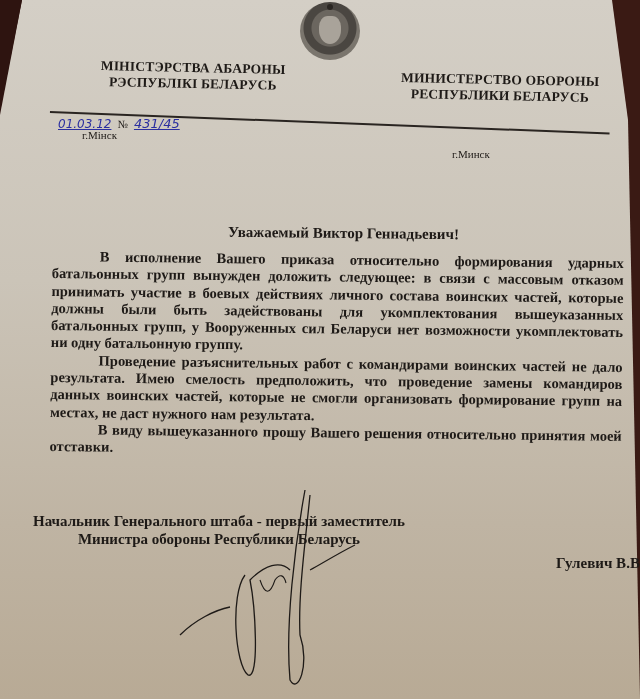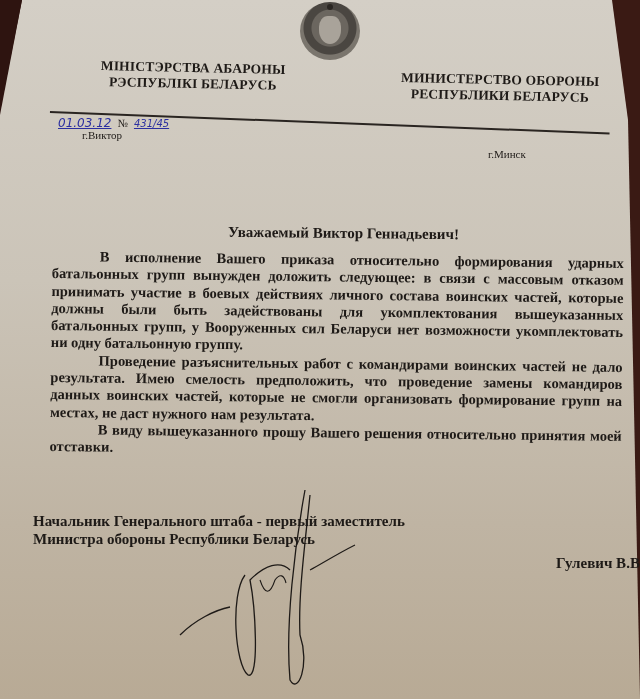--- a/index.html
+++ b/index.html
@@ -36,35 +36,35 @@
   }
   .rule {
     position:absolute; left:50px; top:111px; width:560px; height:2px; background:#2a2521;
     transform-origin:0 0; transform: rotate(2.2deg);
   }
   .ref {
     position:absolute; left:58px; top:116px; font-size:12px; font-style:italic;
   }
   .ref .date { text-decoration: underline; font-family:"DejaVu Sans", sans-serif; font-size:12px; color:#2b2fa0; }
   .ref .no { font-style:normal; margin:0 3px; font-size:11px; }
-  .ref .num { text-decoration: underline; font-family:"DejaVu Sans", sans-serif; font-size:10px; color:#2b2fa0; }
+  .ref .num { text-decoration: underline; font-family:"DejaVu Sans", sans-serif; font-size:13px; color:#2b2fa0; }
   .city-left { position:absolute; left:82px; top:129px; font-size:11px; }
-  .city-right { position:absolute; left:452px; top:148px; font-size:11px;margin-left:36px; }
+  .city-right { position:absolute; left:452px; top:148px; font-size:11px; }
   .salutation {
     position:absolute; left:228px; top:225px; font-size:15px; font-weight:bold;
     transform: rotate(0.6deg);
   }
   .body {
     position:absolute; left:52px; top:248px; width:572px;
     font-size:14.5px; line-height:17.3px; font-weight:bold; text-align:justify;
     transform: rotate(0.7deg); transform-origin: 0 0;
   }
   .body p { margin:0; text-indent:48px; }
   .sig-block {
-    position:absolute; left:33px; top:513px; font-size:15px; line-height:17.5px; font-weight:bold;
+    position:absolute; left:33px; top:513px; font-size:15px; line-height:17.5px; font-weight:bold;text-align:center;
   }
   .sig-name { position:absolute; left:512px; top:555px; font-size:15px; font-weight:bold;margin-left:44px; }
   .signature { position:absolute; left:170px; top:485px; width:190px; height:200px; }
 </style>
 </head>
 <body>
 
 <div class="paper"></div>
 <div class="dark-left"></div>
 
@@ -82,21 +82,21 @@
   <div>РЕСПУБЛИКИ БЕЛАРУСЬ</div>
 </div>
 
 <div class="rule"></div>
 
 <div class="ref">
   <span class="date">01.03.12</span>
   <span class="no">№</span>
   <span class="num">431/45</span>
 </div>
-<div class="city-left">г.Виктор</div>
+<div class="city-left">г.Мінск</div>
 <div class="city-right">г.Минск</div>
 
 <div class="salutation">Уважаемый Виктор Геннадьевич!</div>
 
 <div class="body">
   <p>В исполнение Вашего приказа относительно формирования ударных батальонных групп вынужден доложить следующее: в связи с массовым отказом принимать участие в боевых действиях личного состава воинских частей, которые должны были быть задействованы для укомплектования вышеуказанных батальонных групп, у Вооруженных сил Беларуси нет возможности укомплектовать ни одну батальонную группу.</p>
   <p>Проведение разъяснительных работ с командирами воинских частей не дало результата. Имею смелость предположить, что проведение замены командиров данных воинских частей, которые не смогли организовать формирование групп на местах, не даст нужного нам результата.</p>
   <p>В виду вышеуказанного прошу Вашего решения относительно принятия моей отставки.</p>
 </div>
 

